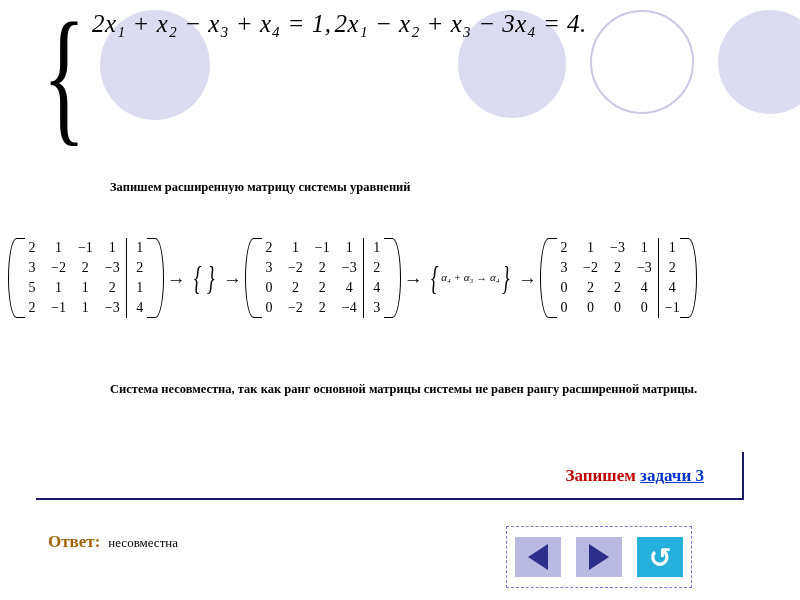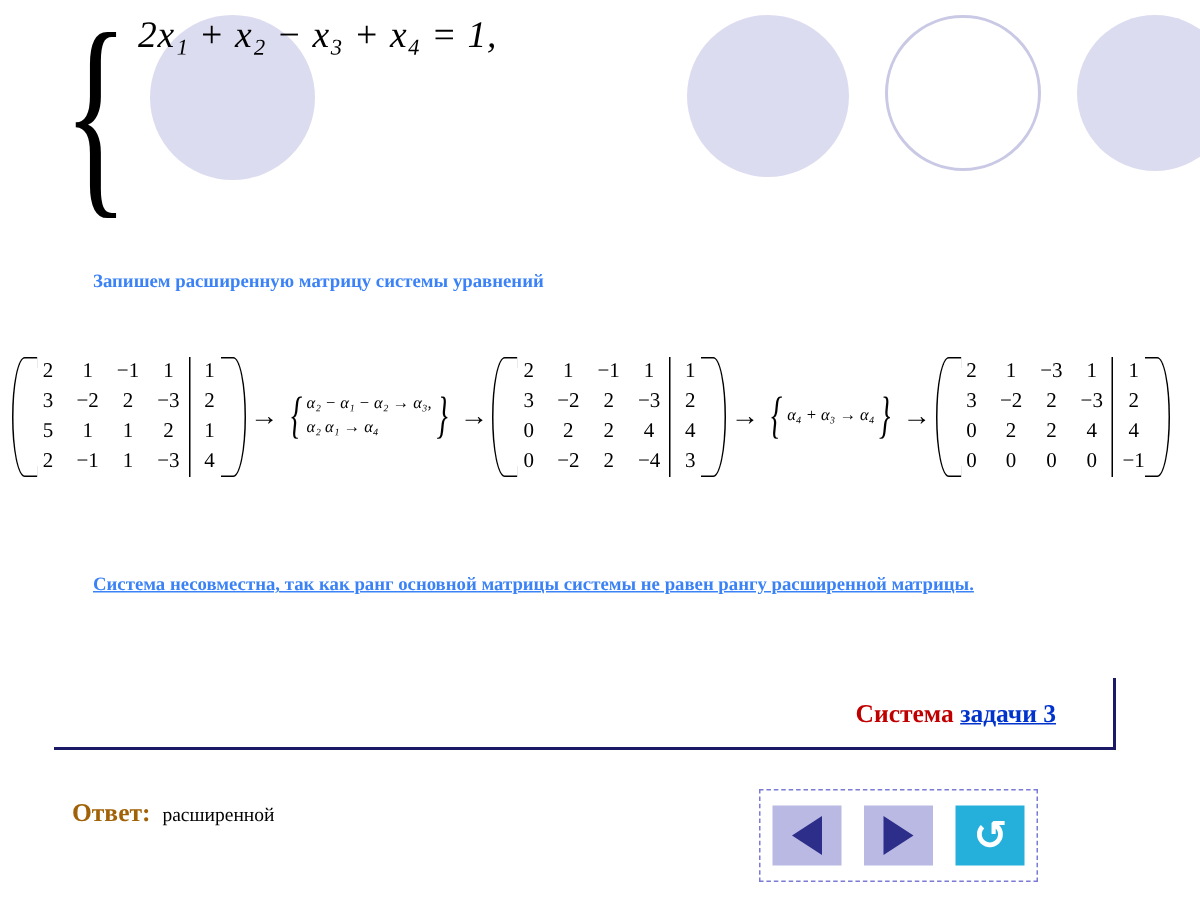--- a/index.html
+++ b/index.html
@@ -76,24 +76,25 @@
     white-space: nowrap;
     font-family: "Liberation Serif", serif;
   }
 
   
   .caption {
     position: absolute;
     font-family: "Liberation Serif", serif;
     font-weight: bold;
     font-size: 12.5px;
-    color: #3b82f6;
+    color: #000000;
+    margin-left: 48px;
   }
   #caption-1 { left: 62px; top: 180px; }
-  #caption-2 { left: 62px; top: 382px; font-weight: bold; text-decoration: underline; }
+  #caption-2 { left: 62px; top: 382px; font-weight: bold; }
 
   
   .matrix-row {
     position: absolute;
     left: 8px;
     top: 218px;
     width: 790px;
     height: 120px;
     display: flex;
     align-items: center;
@@ -253,20 +254,21 @@
 
 <div class="circle" id="circle-1"></div>
 <div class="circle" id="circle-2"></div>
 <div class="circle" id="circle-3"></div>
 <div class="circle" id="circle-4"></div>
 
 <div class="system">
   <div class="brace">{</div>
   <div class="eqs">
     <div class="eq">2x₁ + x₂ − x₃ + x₄ = 1,</div>
+    <div class="eq">2x₁ − x₂ + x₃ − 3x₄ = 4.</div>
   </div>
 </div>
 
 <div class="caption" id="caption-1">Запишем расширенную матрицу системы уравнений</div>
 
 <div class="matrix-row">
 
   <div class="matrix">
     <div class="paren left"></div>
     <table class="mx">
@@ -301,24 +303,20 @@
       </tr>
     </tbody>
       </table>
     <div class="paren right"></div>
   </div>
 
   <div class="arrow">→</div>
 
   <div class="op-block">
     <div class="brace-sm">{</div>
-    <div class="op-lines">
-      <div>α₂ − α₁ − α₂ → α₃,</div>
-      <div>α₂   α₁ → α₄</div>
-    </div>
     <div class="brace-sm">}</div>
   </div>
 
   <div class="arrow">→</div>
 
   <div class="matrix">
     <div class="paren left"></div>
     <table class="mx">
       <tbody>
           <tr>
@@ -404,26 +402,26 @@
   </div>
 
 </div>
 
 <div class="caption" id="caption-2">Система несовместна, так как ранг основной матрицы системы не равен рангу расширенной матрицы.</div>
 
 <div id="footer-rule"></div>
 <div id="footer-rule-v"></div>
 
 <div id="solution-line">
-  <span>Система </span><span class="lnk">задачи 3</span>
+  <span>Запишем </span><span class="lnk">задачи 3</span>
 </div>
 
 <div id="answer-wrap">
   <span id="answer-label">Ответ:</span>
-  <span id="answer-value">расширенной</span>
+  <span id="answer-value">несовместна</span>
 </div>
 
 <div id="nav-bar">
   <div class="nav-btn" id="nav-prev">
     <div class="tri left"></div>
   </div>
   <div class="nav-btn" id="nav-next">
     <div class="tri right"></div>
   </div>
   <div class="nav-btn" id="nav-repeat">↺</div>

